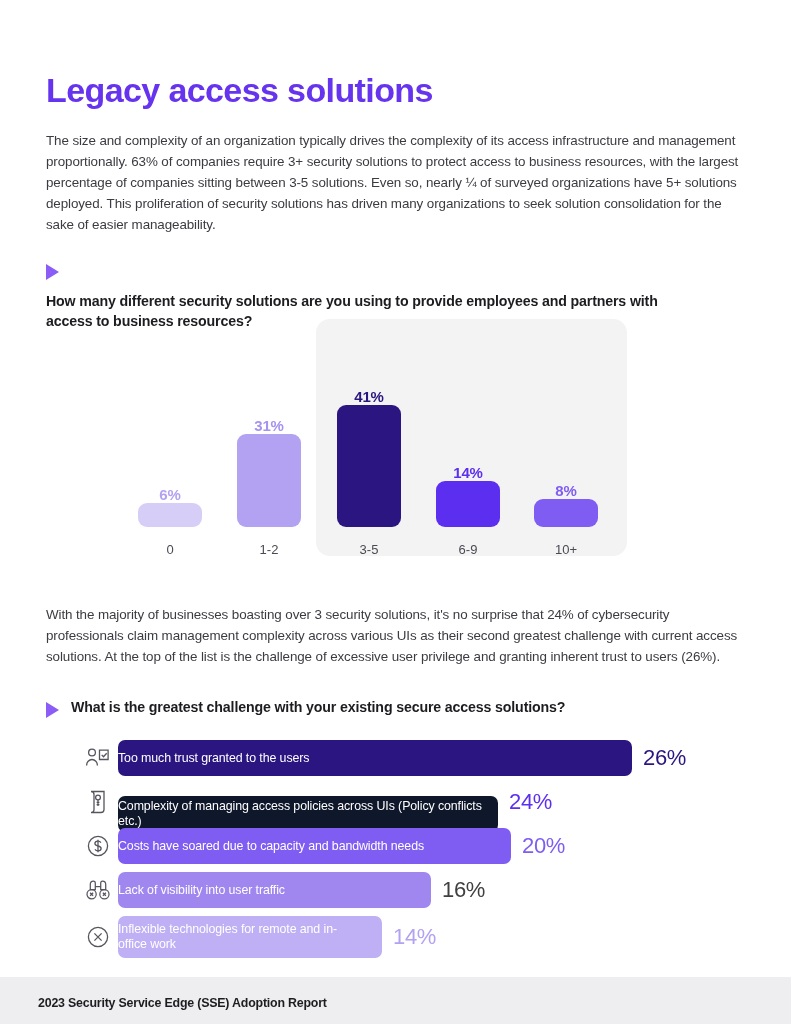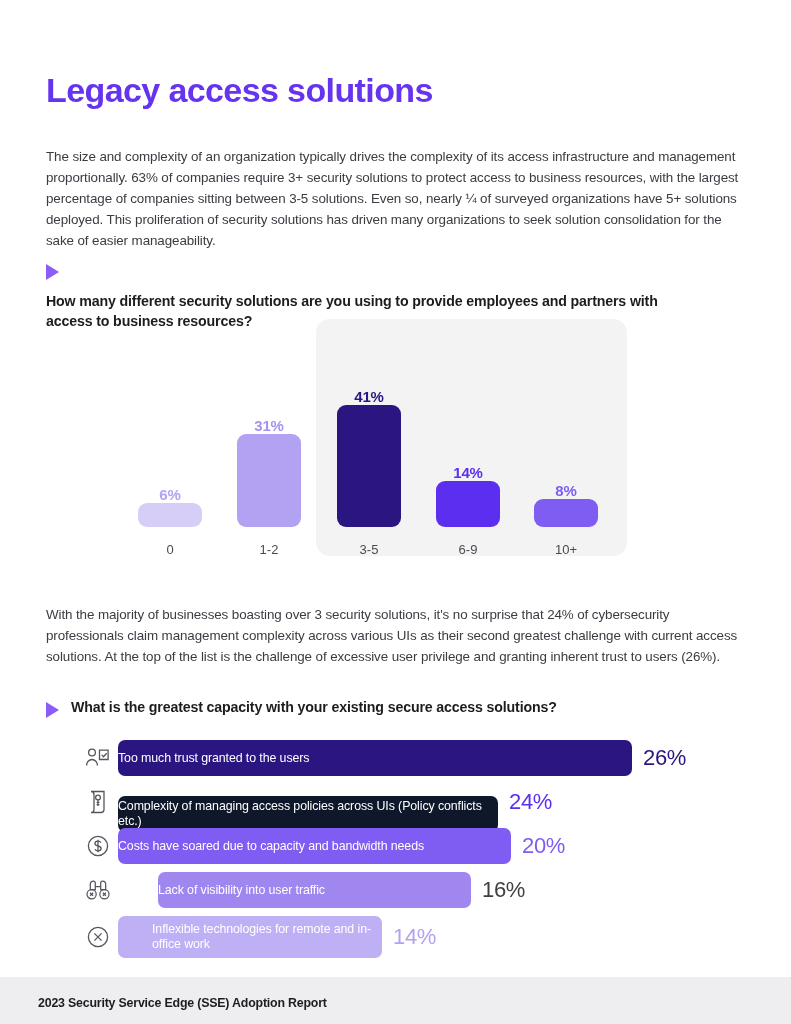--- a/index.html
+++ b/index.html
@@ -36,21 +36,21 @@
   
   .para {
     position: absolute;
     left: 46px;
     width: 700px;
     font-size: 13.4px;
     line-height: 20.8px;
     color: #3b3b42;
     letter-spacing: -0.1px;
   }
-  #para-1 { top: 134px; }
+  #para-1 { top: 118px; }
   #para-2 { top: 592px; }
 
   
   .question {
     position: absolute;
     left: 46px;
     display: flex;
     align-items: flex-start;
     gap: 12px;
     width: 640px;
@@ -180,21 +180,21 @@
     letter-spacing: -0.1px;
   }
   .hpct {
     font-size: 22px;
     font-weight: 400;
     margin-left: 11px;
     letter-spacing: -0.3px;
     white-space: nowrap;
   }
   .hrow.tall { height: 42px; }
-  .hrow.tall .hbar { height: 42px; justify-content: flex-end; }
+  .hrow.tall .hbar { height: 42px; }
   .hrow.tall .hicon { height: 42px; }
 
   
   .footer-band {
     position: absolute;
     left: 0;
     right: 0;
     bottom: 0;
     height: 47px;
     background: #eeeef0;
@@ -278,21 +278,21 @@
       <span class="vbar" style="bottom:38px; height:28px; background:#7f5cf2;"></span>
       <span class="vlabel-cat">10+</span>
     </div>
 
   </div>
 
   <p class="para" id="para-2">With the majority of businesses boasting over 3 security solutions, it's no surprise that 24% of cybersecurity professionals claim management complexity across various UIs as their second greatest challenge with current access solutions. At the top of the list is the challenge of excessive user privilege and granting inherent trust to users (26%).</p>
 
   <div class="question" id="question-2">
     <span class="q-bullet"></span>
-    <span class="q-text">What is the greatest capacity with your existing secure access solutions?</span>
+    <span class="q-text">What is the greatest challenge with your existing secure access solutions?</span>
   </div>
 
   <div class="hchart">
 
     <div class="hrow">
       <span class="hicon">
         <svg width="26" height="24" viewBox="0 0 26 24" fill="none" stroke="#55555e" stroke-width="1.3">
           <circle cx="7" cy="6.5" r="3.4"></circle>
           <path d="M1.6 19.5c0-3.4 2.4-6 5.4-6s5.4 2.6 5.4 6"></path>
           <path d="M14.5 4.2h8.6v9.3h-8.6z"></path>
@@ -338,21 +338,21 @@
         <svg width="28" height="24" viewBox="0 0 28 24" fill="none" stroke="#55555e" stroke-width="1.25">
           <path d="M9.4 3.2c1.2 0 1.9.8 1.9 2v6.3h-5V6.6c0-2 1.1-3.4 3.1-3.4z"></path>
           <path d="M18.6 3.2c-1.2 0-1.9.8-1.9 2v6.3h5V6.6c0-2-1.1-3.4-3.1-3.4z"></path>
           <path d="M11.3 8.6h5.4"></path>
           <circle cx="7.6" cy="16.3" r="4.6"></circle>
           <circle cx="20.4" cy="16.3" r="4.6"></circle>
           <path d="M6.1 14.8l3 3M9.1 14.8l-3 3"></path>
           <path d="M18.9 14.8l3 3M21.9 14.8l-3 3"></path>
         </svg>
       </span>
-      <span class="hbar" style="width:313px; background:#a086ef;margin-left:40px;">
+      <span class="hbar" style="width:313px; background:#a086ef;">
         <span class="hbar-label">Lack of visibility into user traffic</span>
       </span>
       <span class="hpct" style="color:#404040;">16%</span>
     </div>
 
     <div class="hrow tall">
       <span class="hicon">
         <svg width="24" height="24" viewBox="0 0 24 24" fill="none" stroke="#55555e" stroke-width="1.3">
           <circle cx="12" cy="12" r="9.6"></circle>
           <path d="M8.4 8.4l7.2 7.2M15.6 8.4l-7.2 7.2"></path>

